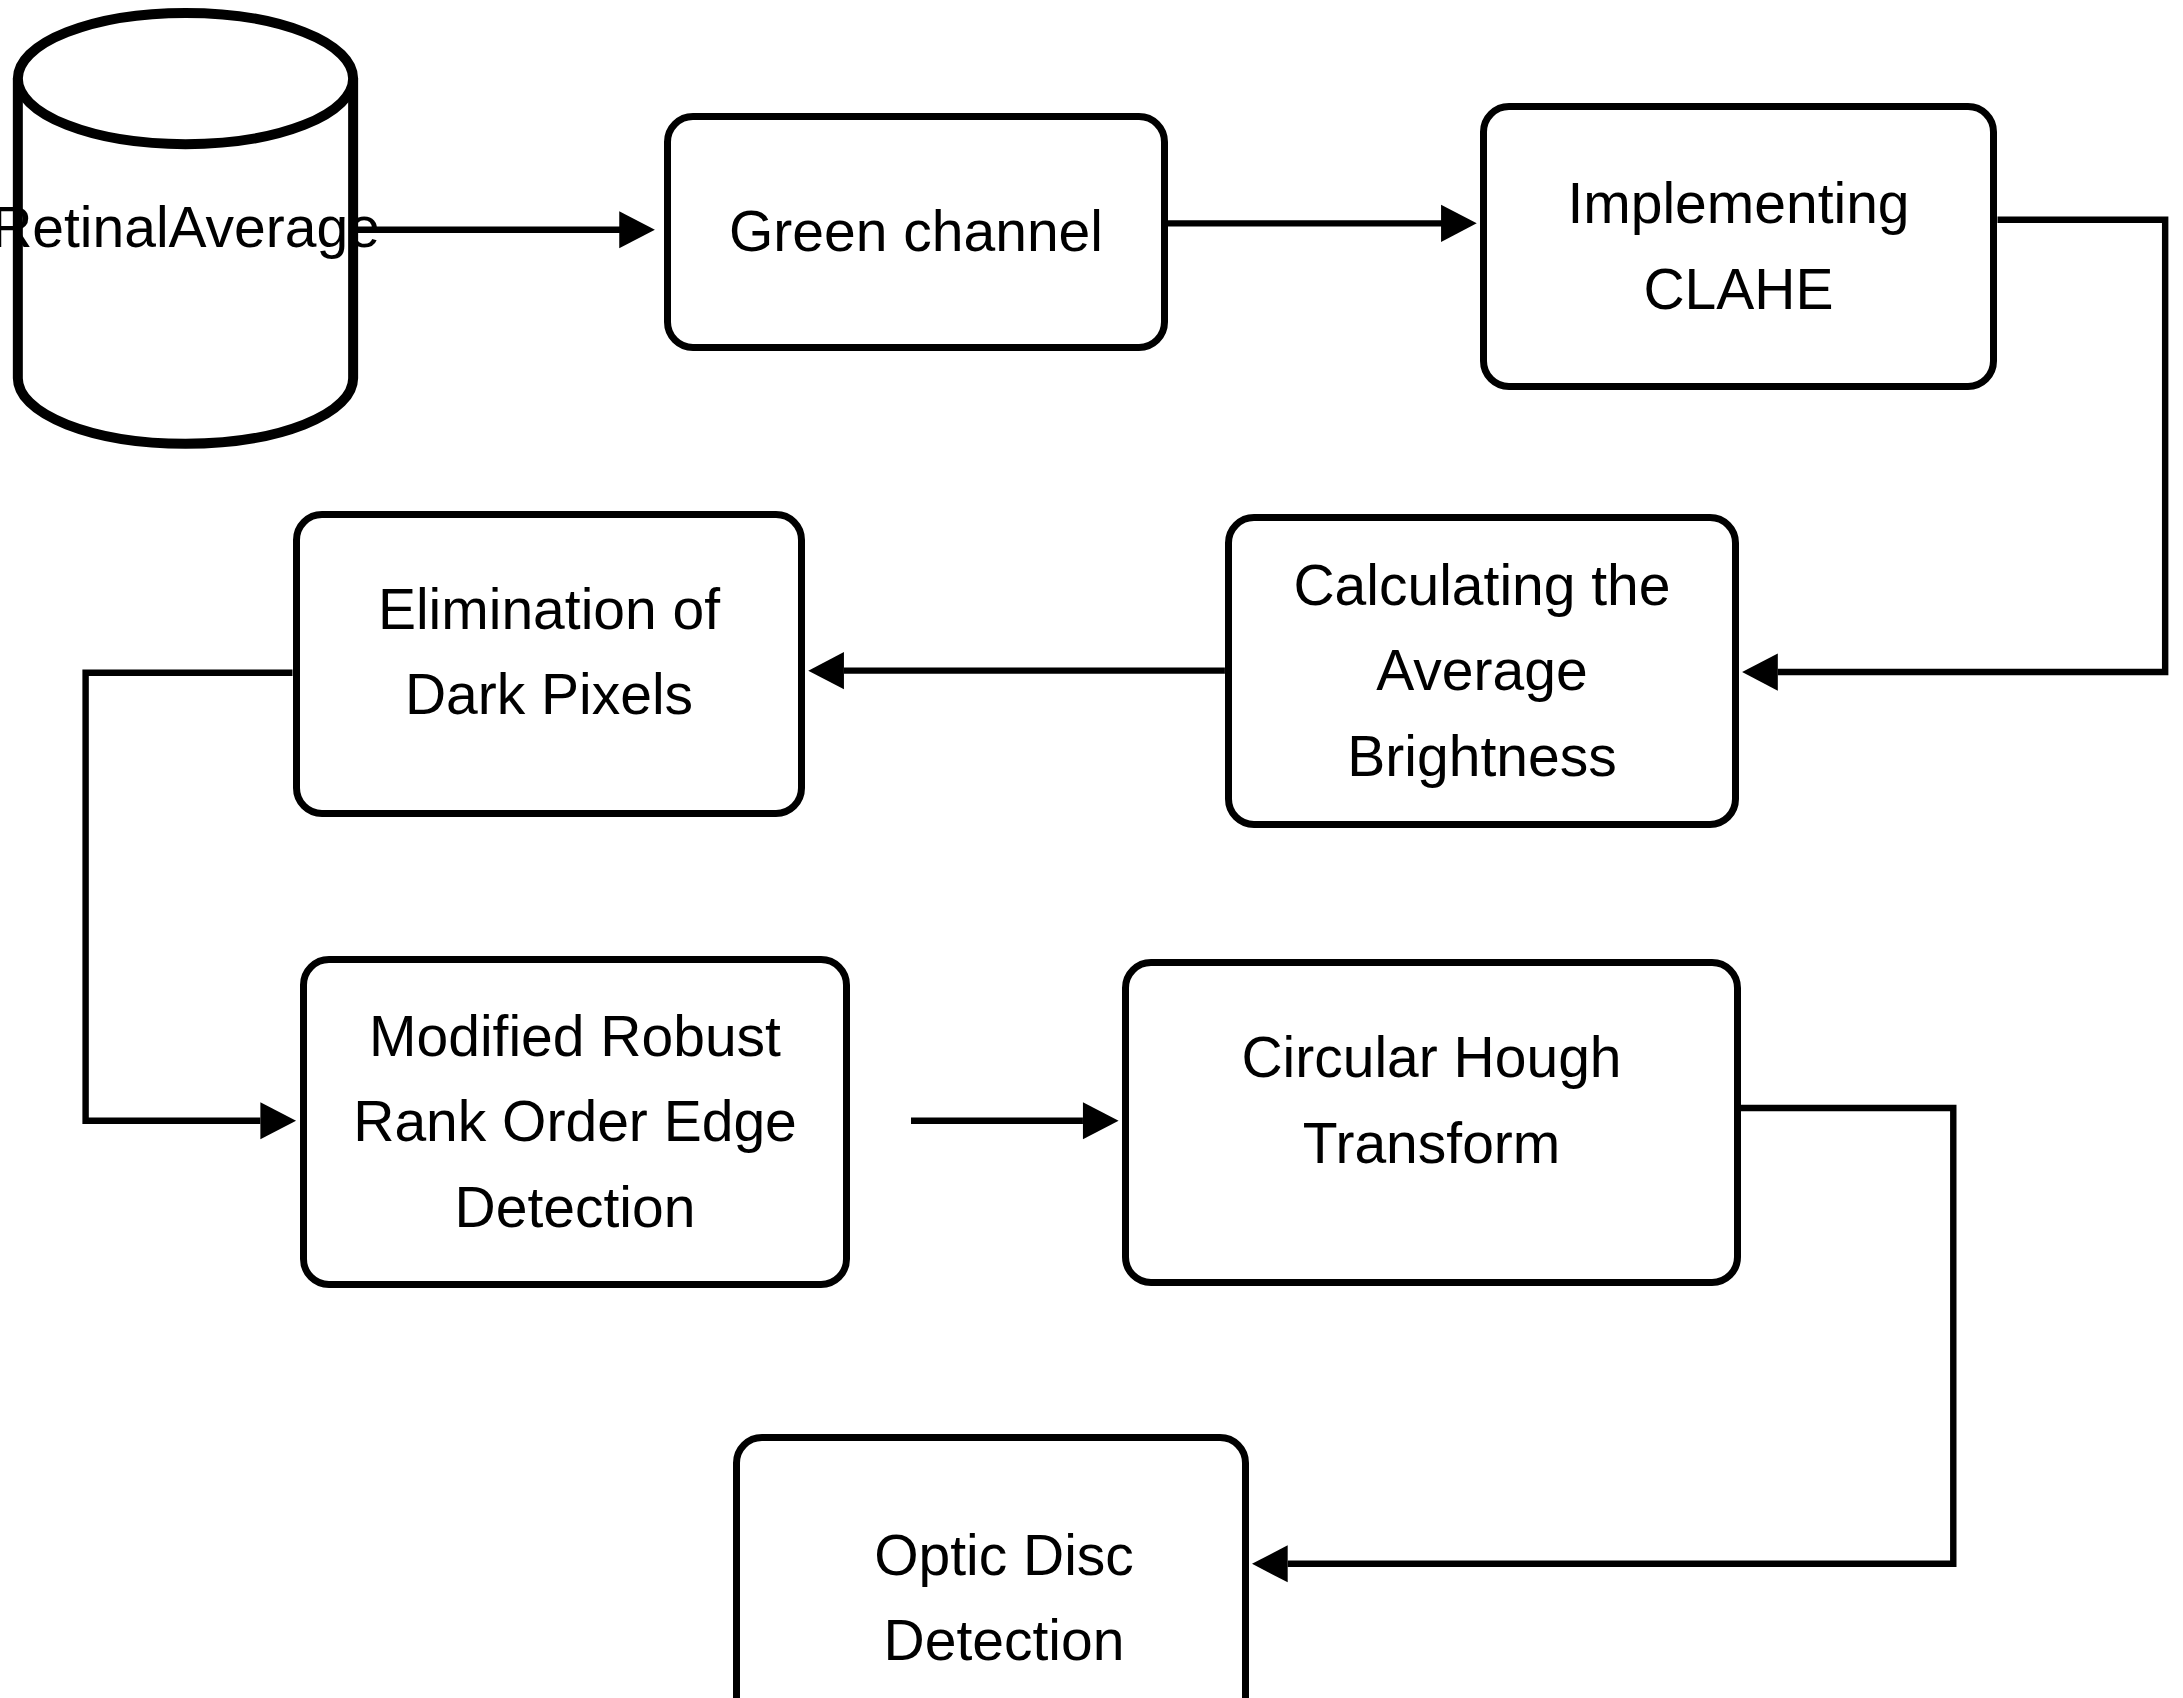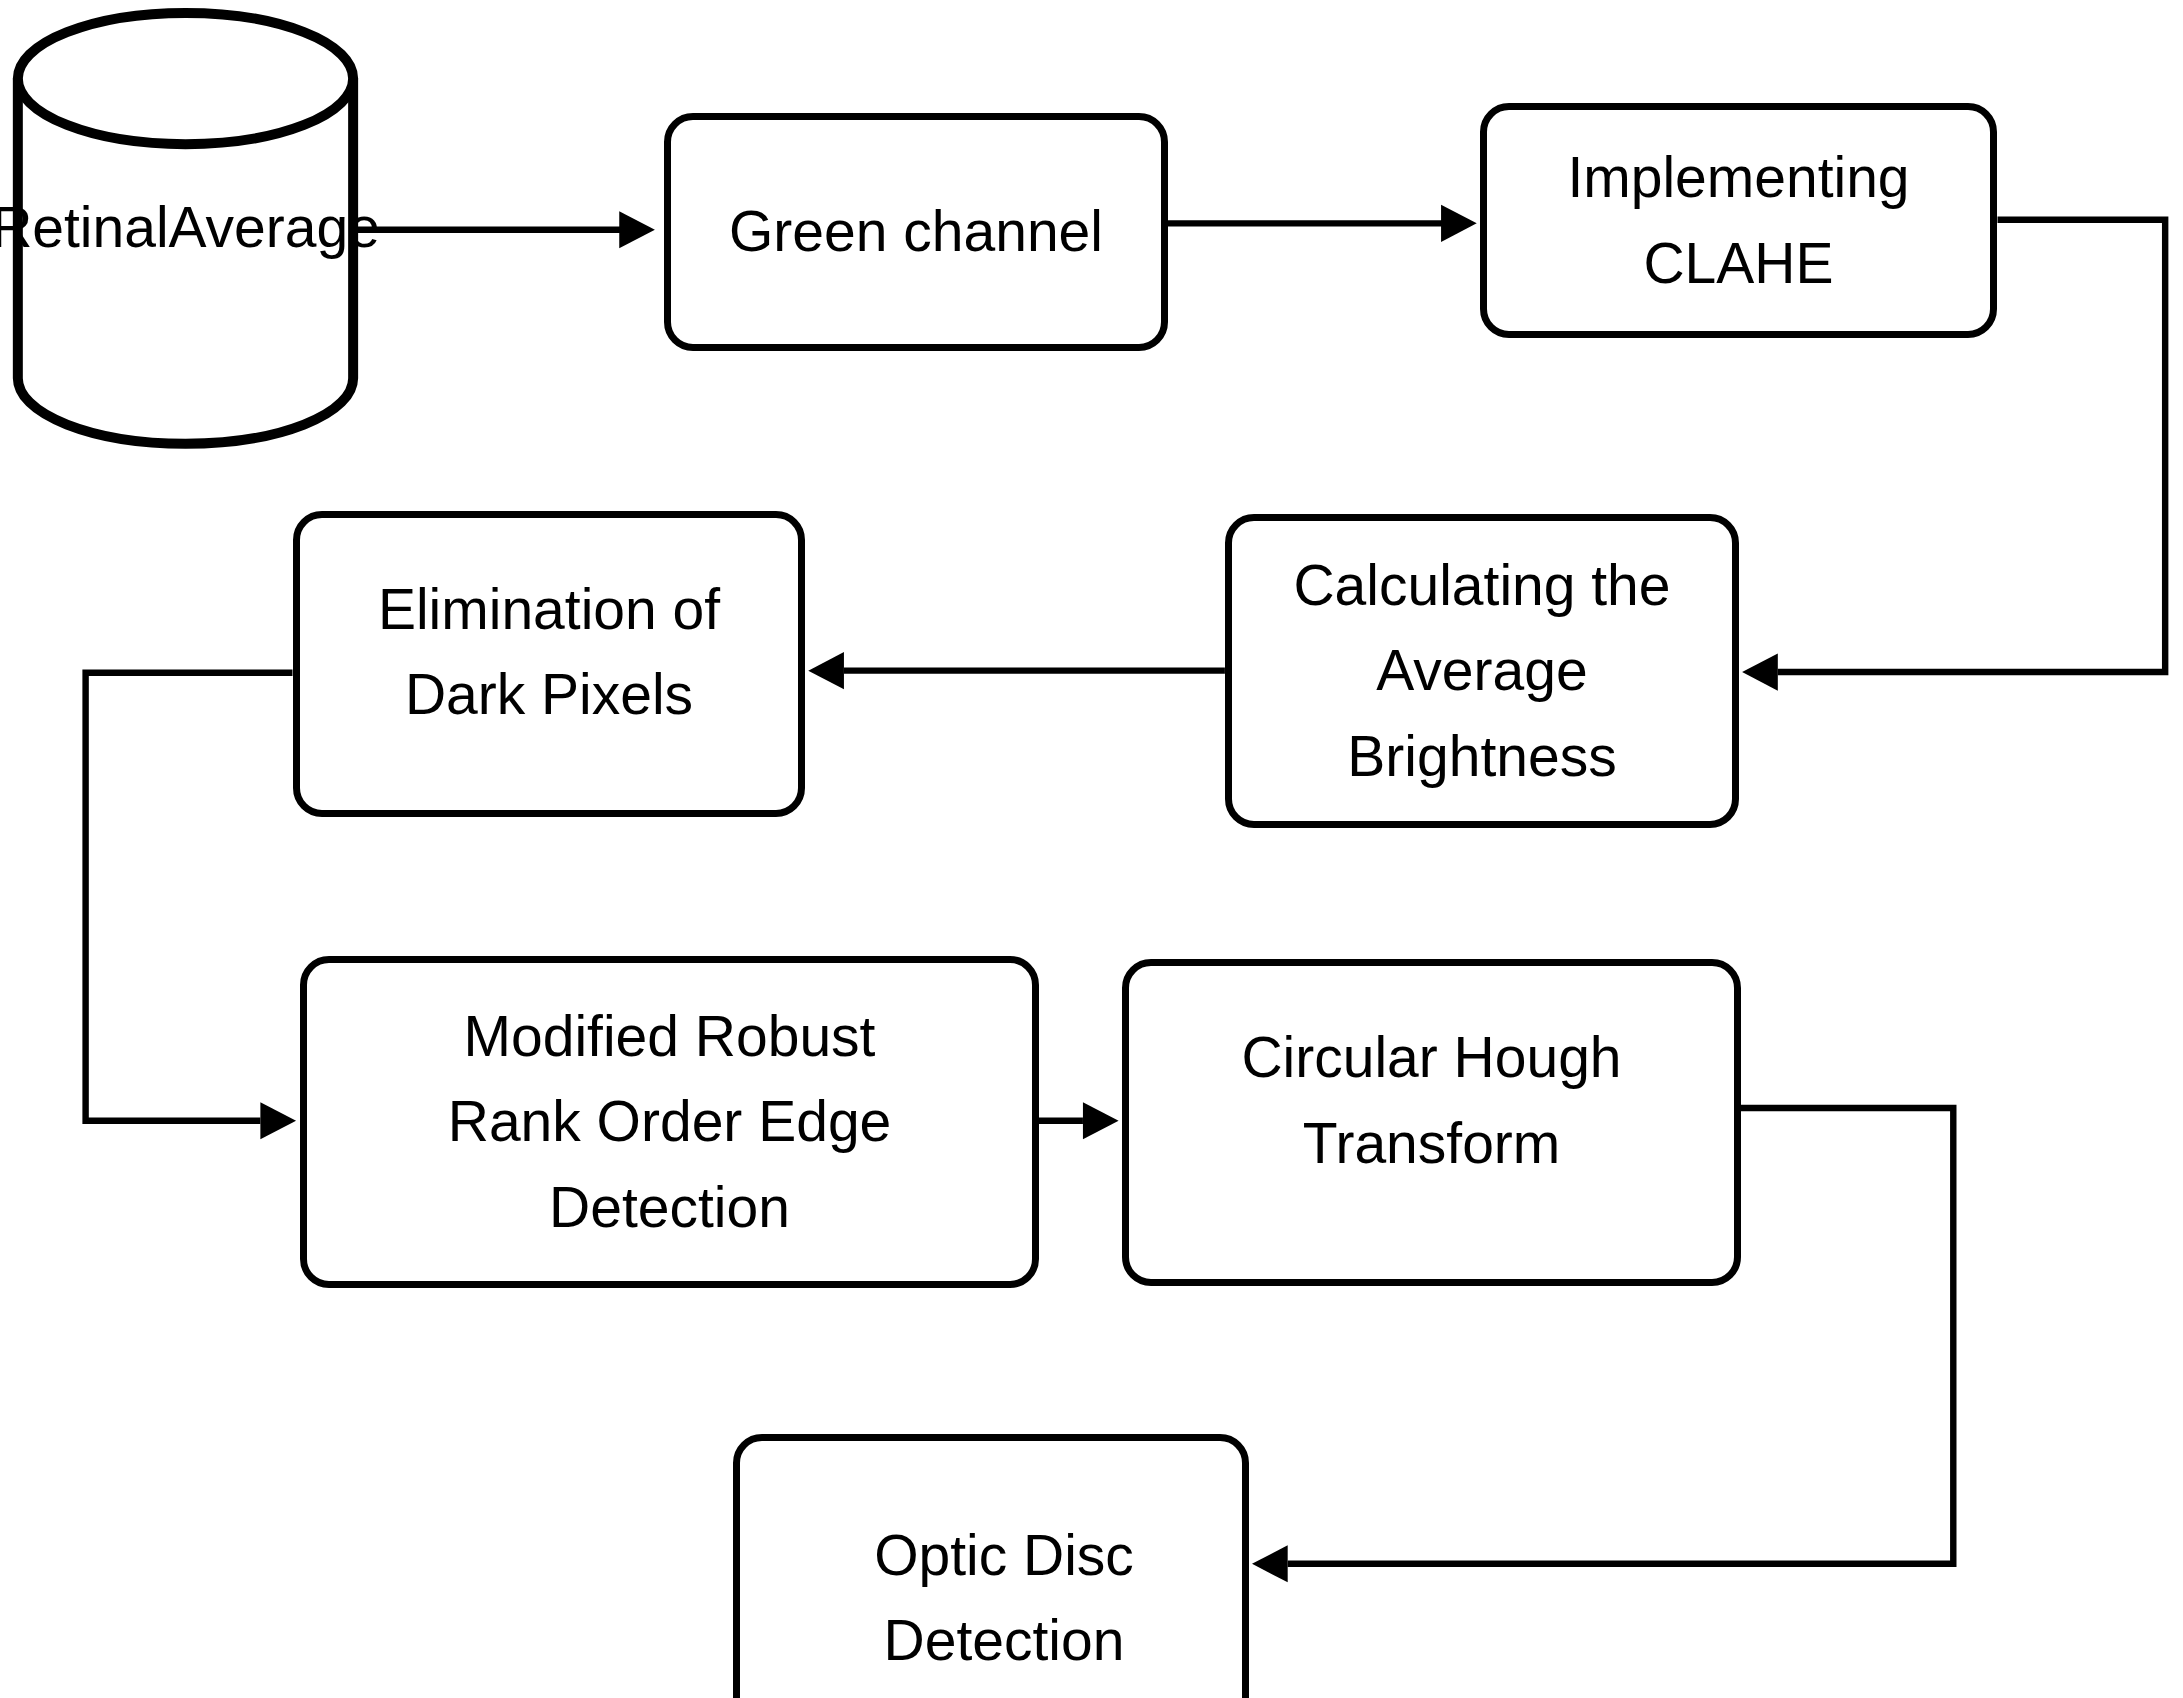--- a/index.html
+++ b/index.html
@@ -47,24 +47,24 @@
     justify-content: center;
     align-items: center;
     text-align: center;
     font-size: 57px;
     line-height: 1.15;
   }
   .cyl-label .line { margin: 4.3px 0; }
 
   
   #node-green     { left: 664px;  top: 113px;  width: 504px; height: 238px; }
-  #node-clahe     { left: 1480px; top: 103px;  width: 517px; height: 235px; }
+  #node-clahe     { left: 1480px; top: 103px;  width: 517px; height: 287px; }
   #node-calc      { left: 1225px; top: 514px;  width: 514px; height: 314px; }
   #node-elim      { left: 293px;  top: 511px;  width: 512px; height: 306px; padding-bottom: 24px; }
-  #node-modified  { left: 300px;  top: 956px; width: 739px; height: 332px; }
+  #node-modified  { left: 300px;  top: 956px; width: 550px; height: 332px; }
   #node-circular  { left: 1122px; top: 959px; width: 619px; height: 327px; padding-bottom: 44px; }
   #node-optic     { left: 733px; top: 1434px; width: 516px; height: 328px; padding-left: 26px; }
   #node-retinal   { left: 18px;   top: 10.7px;   width: 335px; height: 435px; padding-bottom: 57px; }
 </style>
 </head>
 <body>
 
 <div id="stage">
 
   <svg id="wires" viewBox="0 0 3060 2380" xmlns="http://www.w3.org/2000/svg">

